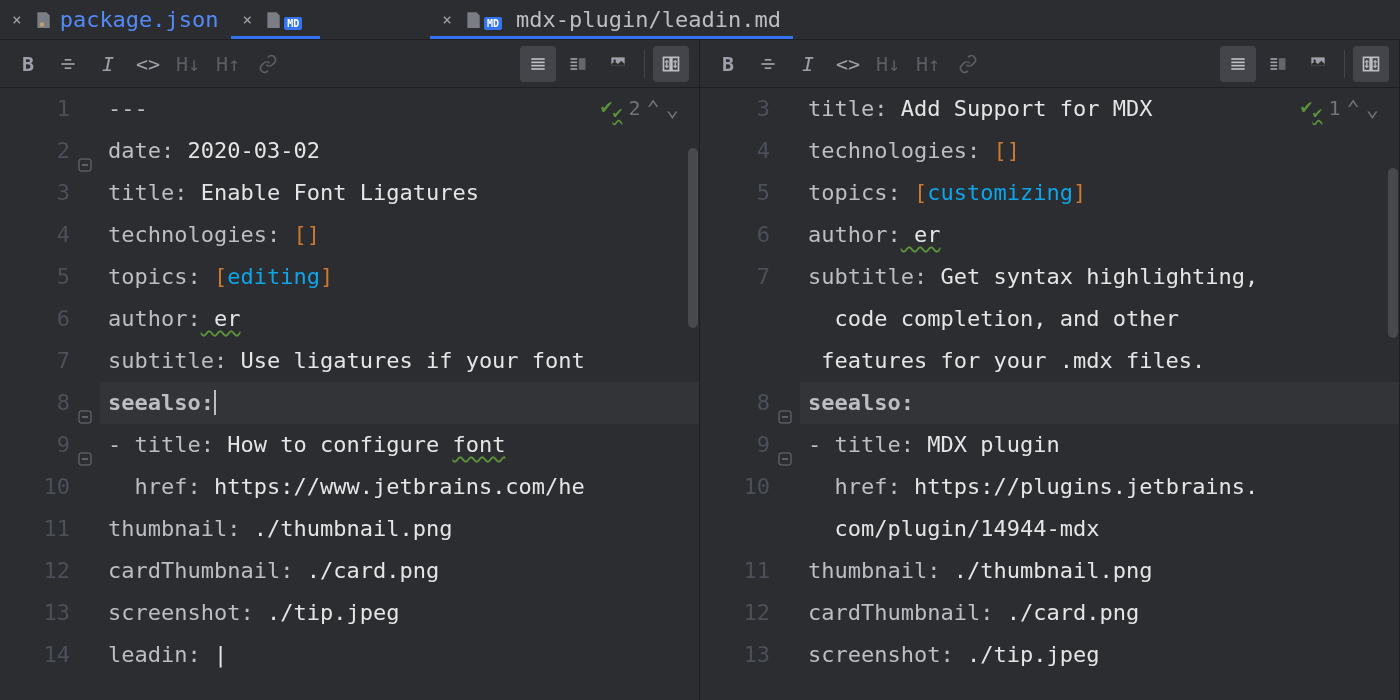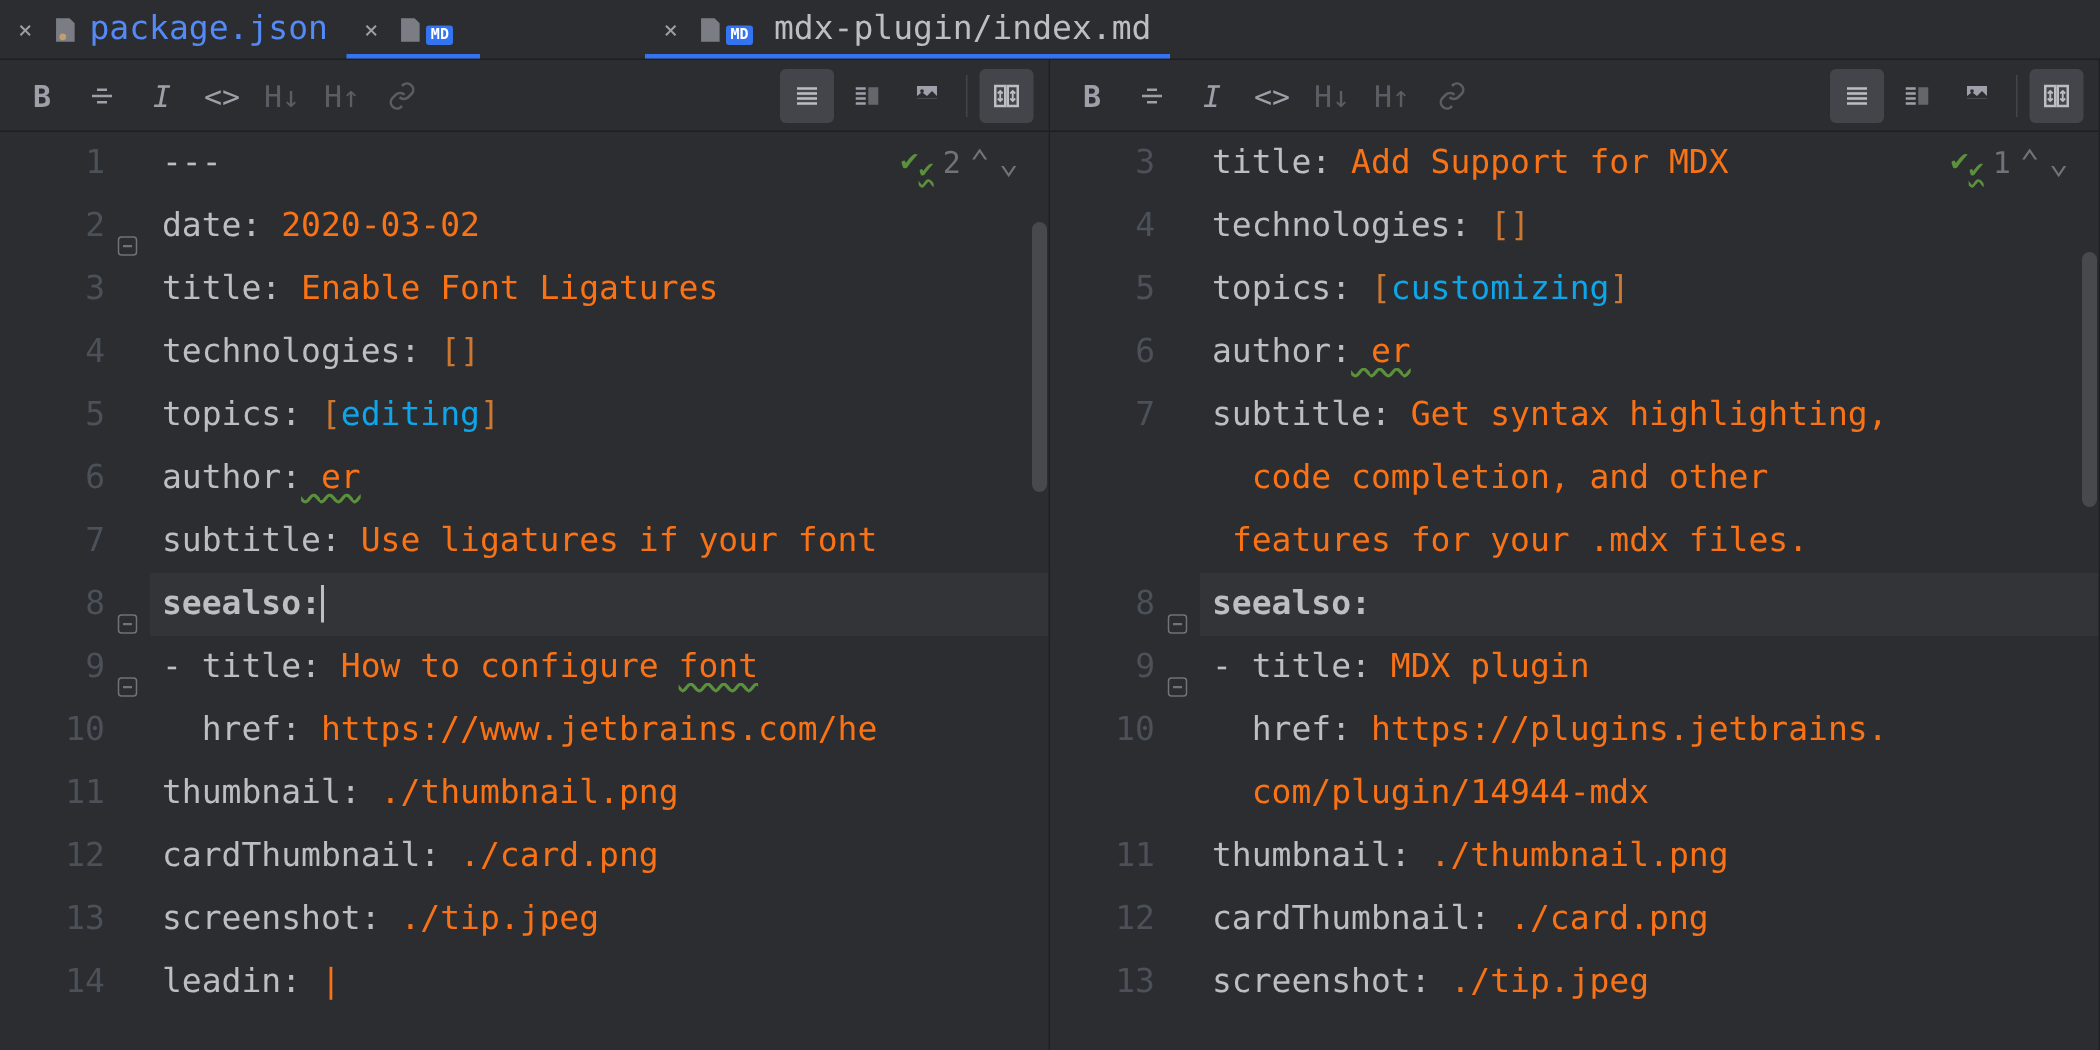--- a/index.html
+++ b/index.html
@@ -129,21 +129,21 @@
     overflow: hidden;
     position: relative;
   }
   .code-line {
     height: 42px;
     padding-left: 8px;
     position: relative;
   }
   .code-line.hl { background: #323438; font-weight: bold; }
   .kw { color: #bcbec4; }
-  .str { color: #f97316; }
+  .str { color: #e5e5e5; }
   .bracket { color: #cc7832; }
   .val { color: #0ea5e9; }
   .wavy { text-decoration: underline wavy #5c913b; text-decoration-thickness: 2px; text-underline-offset: 4px; }
   .cursor {
     border-right: 2px solid #bcbec4;
     animation: blink 1s step-end infinite;
   }
   @keyframes blink { 50% { border-color: transparent; } }
   .scrollbar {
     position: absolute;
@@ -198,21 +198,21 @@
       <span class="md-badge">MD</span>
   </div>
   <div class="tab active" style="margin-left:110px">
     <span class="close">×</span>
     <span class="file-icon">
       <svg viewBox="0 0 16 16">
           <path fill="#9da0a8" d="M3 1h8l3 3v11H3z" opacity="0.7"></path>
         </svg>
     </span>
       <span class="md-badge">MD</span>
-    <span class="label">mdx-plugin/index.md</span>
+    <span class="label">mdx-plugin/leadin.md</span>
   </div>
 </div>
 
 <div class="split">
 
   <div class="pane">
     <div class="toolbar">
       <span class="tool-btn">
           <b>B</b>
         </span>

